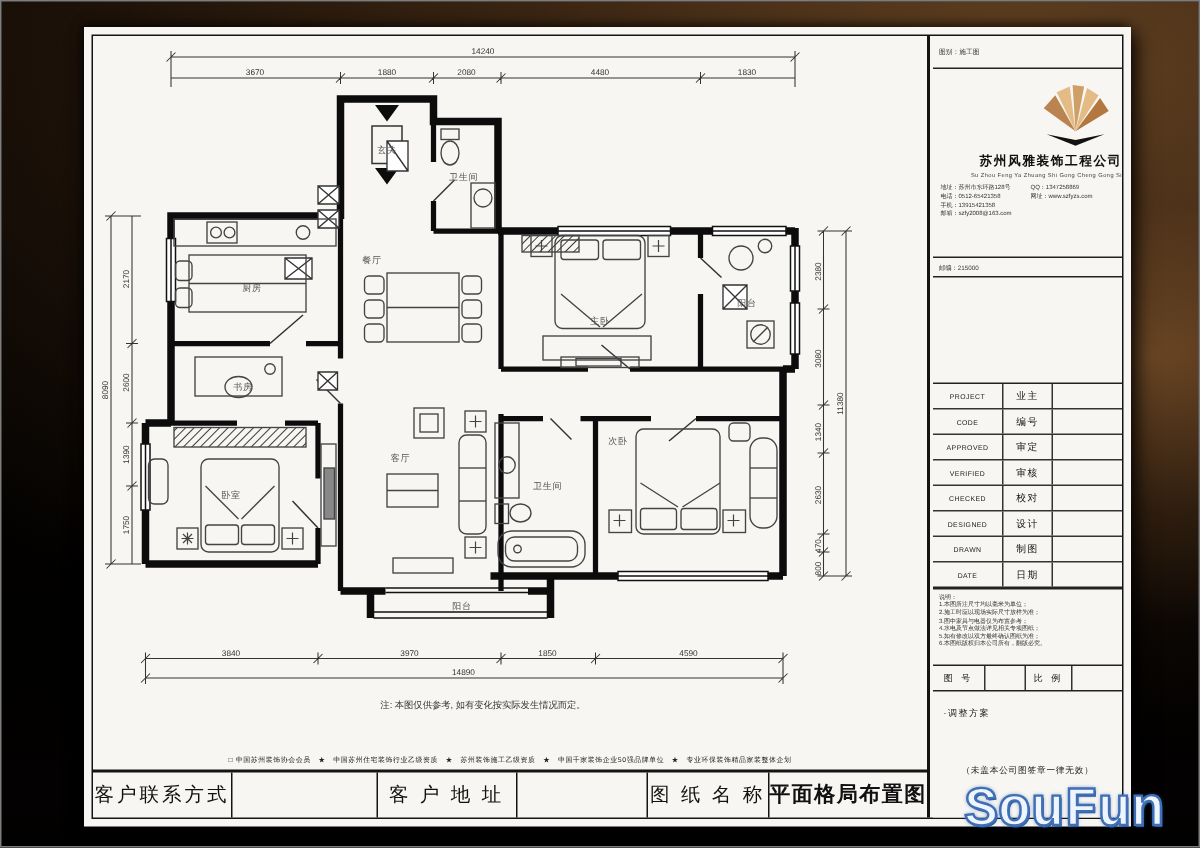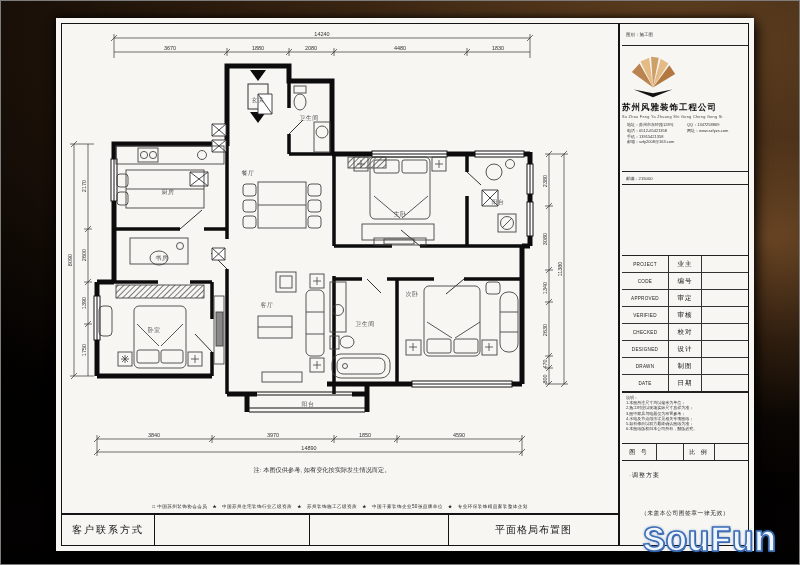--- a/index.html
+++ b/index.html
@@ -12,33 +12,33 @@
     font-family:"Liberation Sans",sans-serif;}
   .sheet{position:absolute;left:55px;top:17px;width:698px;height:533px;background:#f7f6f2;
     box-shadow:3px 4px 12px rgba(0,0,0,.9), -2px -2px 6px rgba(0,0,0,.5);}
   .frame{position:absolute;inset:5px;border:1.5px solid #141414;}
   
   .main{position:absolute;left:0;top:0;right:128px;bottom:0;border-right:2px solid #141414;display:flex;flex-direction:column;}
   .planwrap{flex:1 1 auto;position:relative;overflow:hidden;}
   .planwrap svg{position:absolute;left:0;top:0;width:100%;height:100%;}
   .credline{flex:0 0 13px;font-size:4.6px;color:#222;text-align:center;line-height:13px;letter-spacing:.4px;white-space:nowrap;overflow:hidden;}
   .bottomstrip{flex:0 0 30px;border-top:2px solid #141414;display:flex;align-items:stretch;}
-  .bcell{display:flex;align-items:center;justify-content:center;border-right:1.5px solid #141414;font-size:10px;color:#111;letter-spacing:2px;white-space:nowrap;}
+  .bcell{display:flex;align-items:center;justify-content:center;border-right:1.5px solid #141414;font-size:13px;color:#111;letter-spacing:2px;white-space:nowrap;}
   .bcell.last{border-right:none;}
   .bc-label1{width:92px;}
   .bc-empty1{flex:1.0;}
   .bc-label2{width:92px;}
   .bc-empty2{flex:0.9;}
   .bc-label3{width:80px;}
-  .bc-value{flex:1.1;font-size:10px;font-weight:normal;letter-spacing:1px;}
+  .bc-value{flex:1.1;font-size:14px;font-weight:bold;letter-spacing:1px;}
   
   .titleblock{position:absolute;top:0;right:0;bottom:0;width:126px;display:flex;flex-direction:column;background:#f7f6f2;}
   .tb-sec{border-bottom:1px solid #222;}
   .tb-top{flex:0 0 21px;font-size:4.5px;color:#333;display:flex;align-items:center;padding:0 4px;}
-  .tb-logo{flex:0 0 122px;display:flex;flex-direction:column;align-items:flex-start;justify-content:flex-start;padding-top:3px;}
+  .tb-logo{flex:0 0 122px;display:flex;flex-direction:column;align-items:flex-end;justify-content:flex-start;padding-top:3px;}
   .tb-company{font-size:8.5px;font-weight:bold;color:#111;letter-spacing:1px;margin-top:1px;}
   .tb-company-en{font-size:3.8px;color:#444;letter-spacing:.3px;margin-top:1px;}
   .tb-contact{display:flex;width:100%;padding:3px 5px 0 5px;box-sizing:border-box;gap:4px;}
   .tb-contact .col{flex:1;font-size:4px;color:#333;line-height:1.45;}
   .tb-zip{flex:0 0 12px;font-size:4.2px;color:#333;display:flex;align-items:center;padding:0 4px;}
   .tb-spacer{flex:1 1 auto;}
   .tb-table{flex:0 0 auto;}
   .tb-row{display:flex;height:16px;border-bottom:1px solid #333;}
   .tb-row:last-child{border-bottom:1px solid #222;}
   .tb-en{width:46px;border-right:1px solid #333;font-size:4.6px;color:#222;display:flex;align-items:center;justify-content:center;letter-spacing:.3px;}
@@ -304,21 +304,23 @@
 
             <text class="notetxt" x="260" y="448" text-anchor="middle">注: 本图仅供参考, 如有变化按实际发生情况而定。</text>
           </svg>
         </div>
 
         <div class="credline">□ 中国苏州装饰协会会员　★　中国苏州住宅装饰行业乙级资质　★　苏州装饰施工乙级资质　★　中国千家装饰企业50强品牌单位　★　专业环保装饰精品家装整体企划</div>
 
         <div class="bottomstrip">
           <div class="bcell bc-label1">客户联系方式</div>
           <div class="bcell bc-empty1"></div>
+          <div class="bcell bc-label2">客 户 地 址</div>
           <div class="bcell bc-empty2"></div>
+          <div class="bcell bc-label3">图 纸 名 称</div>
           <div class="bcell bc-value last">平面格局布置图</div>
         </div>
       </div>
 
       <div class="titleblock">
         <div class="tb-sec tb-top">图别：施工图</div>
 
         <div class="tb-sec tb-logo">
           <svg width="62" height="52" viewBox="0 0 64 54">
             <polygon points="32,40 10,24 18,15" fill="#bb8350"></polygon>

